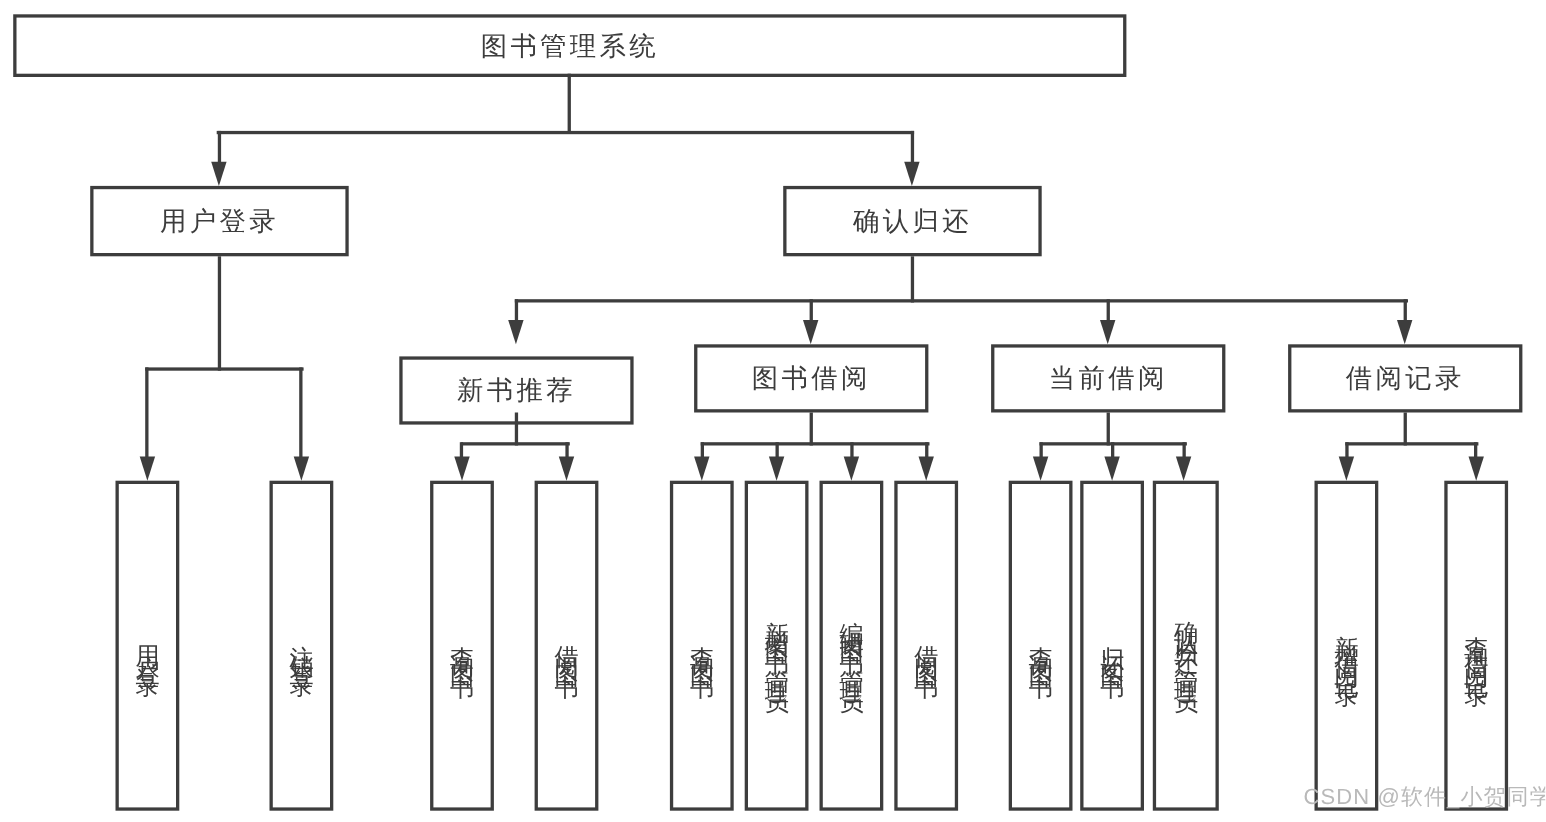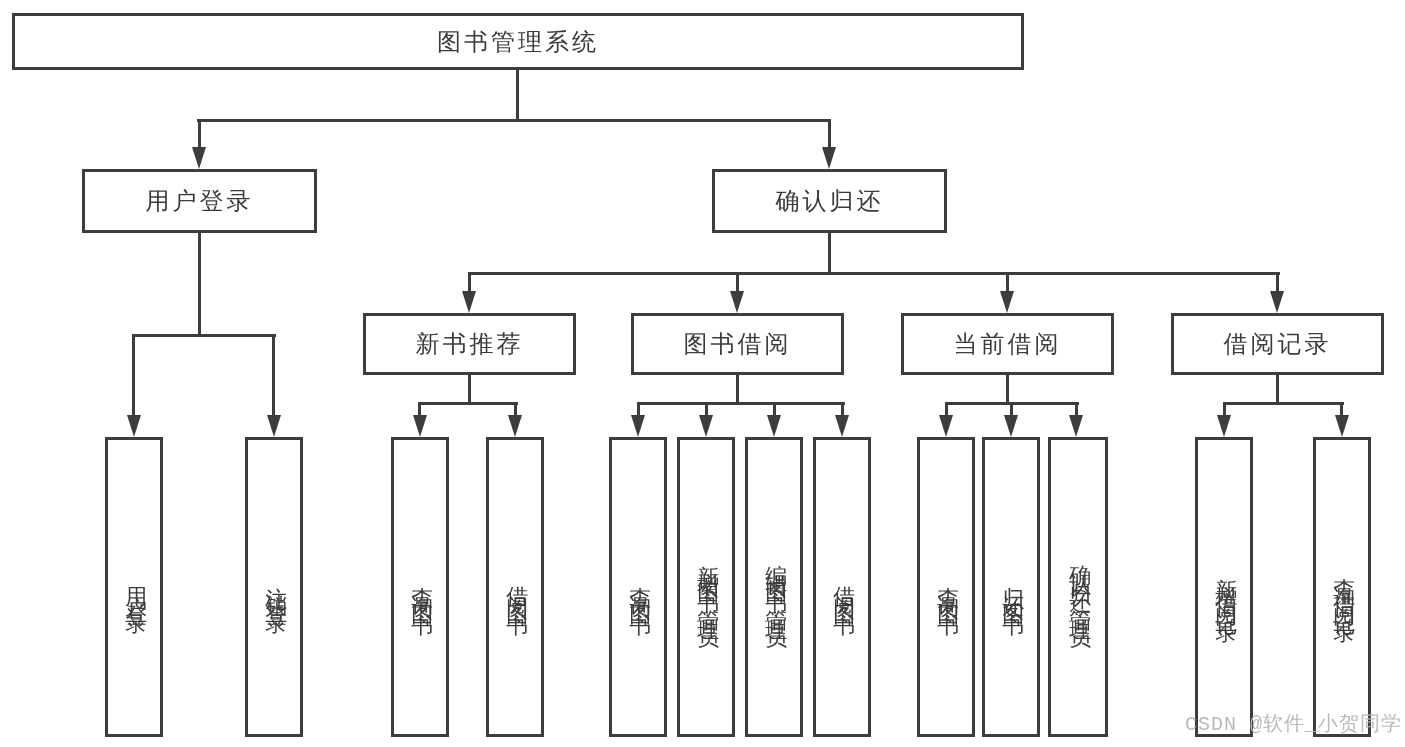--- a/index.html
+++ b/index.html
@@ -1,18 +1,18 @@
 <!DOCTYPE html>
 <html><head>
 <meta charset="utf-8">
 <style>
   html,body{margin:0;padding:0;background:#ffffff;}
   .stage{
     position:relative;width:1405px;height:747px;background:#ffffff;
-    font-family:Liberation Mono, monospace;
+    font-family:Liberation Sans, sans-serif;
     color:#3c3c3c;overflow:hidden;
   }
   .box{
     position:absolute;box-sizing:border-box;border:3px solid #3d3d3d;background:#ffffff;
     display:flex;align-items:center;justify-content:center;
   }
   .hlabel{font-size:24px;letter-spacing:3px;white-space:nowrap;}
   .vlabel{
     writing-mode:vertical-rl;text-orientation:mixed;
     font-size:22px;letter-spacing:9px;line-height:1.2;white-space:nowrap;
@@ -38,21 +38,21 @@
     <span class="hlabel">图书管理系统</span>
   </div>
 
   <div class="box" style="left:82px;top:169px;width:235px;height:64px">
     <span class="hlabel">用户登录</span>
   </div>
   <div class="box" style="left:712px;top:169px;width:235px;height:64px">
     <span class="hlabel">确认归还</span>
   </div>
 
-  <div class="box" style="left:363px;top:313px;width:213px;height:62px">
+  <div class="box" style="left:363px;top:324px;width:213px;height:62px">
     <span class="hlabel">新书推荐</span>
   </div>
   <div class="box" style="left:631px;top:313px;width:213px;height:62px">
     <span class="hlabel">图书借阅</span>
   </div>
   <div class="box" style="left:901px;top:313px;width:213px;height:62px">
     <span class="hlabel">当前借阅</span>
   </div>
   <div class="box" style="left:1171px;top:313px;width:213px;height:62px">
     <span class="hlabel">借阅记录</span>

